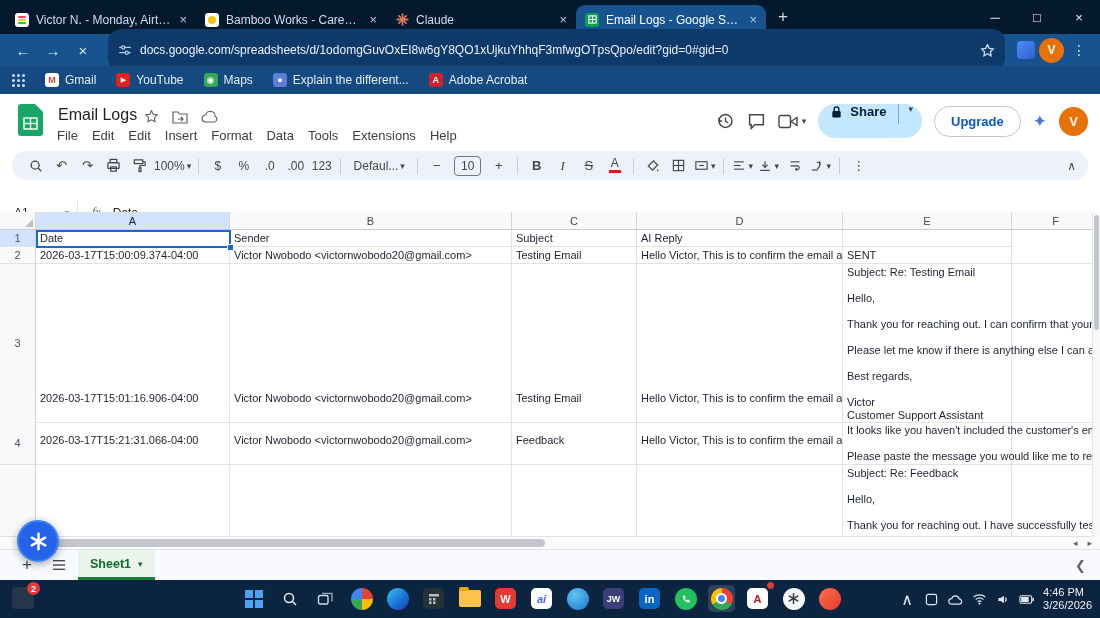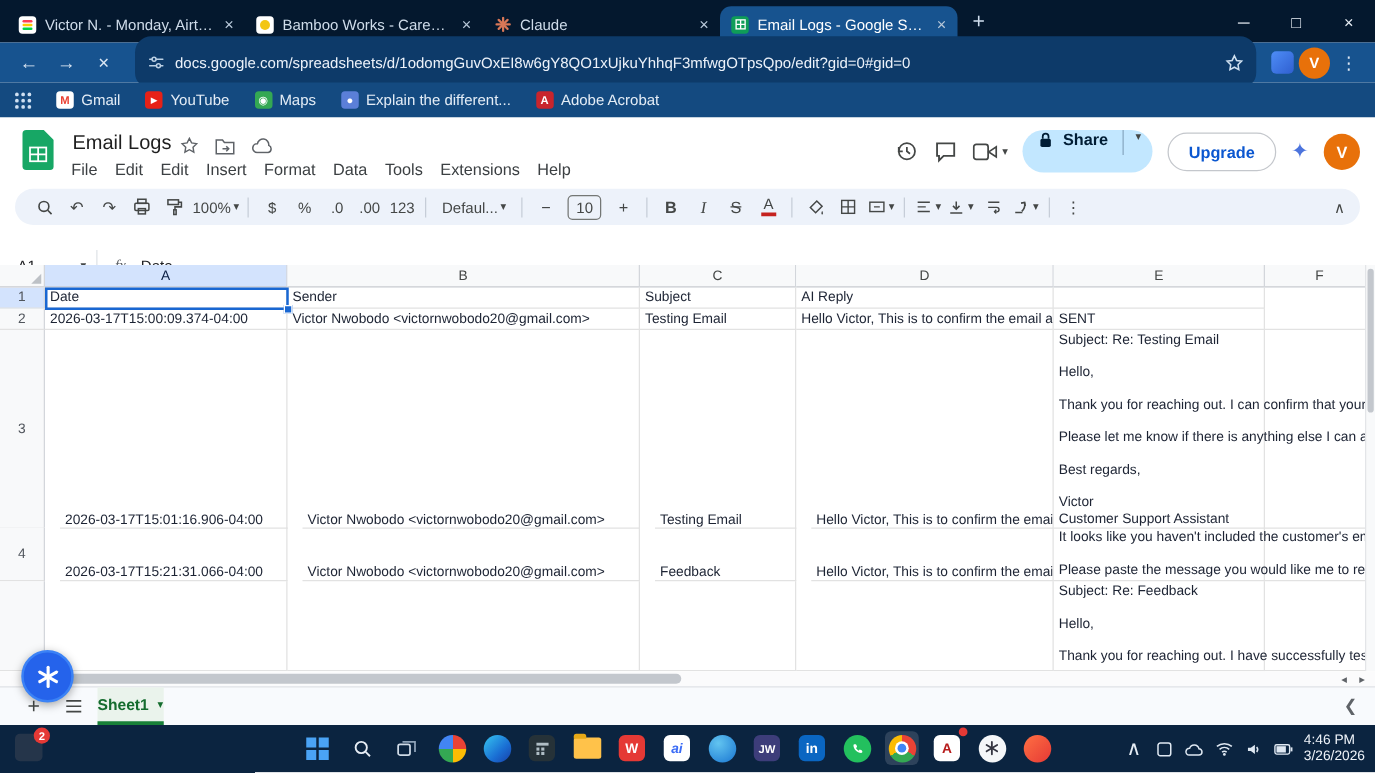--- a/index.html
+++ b/index.html
@@ -77,35 +77,35 @@
   
   .grid{position:absolute;left:0;top:118px;width:1100px;height:325px;background:#fff;overflow:hidden;}
   .grow{display:grid;grid-template-columns:36px 194px 282px 125px 206px 169px 1fr;}
   .gc{background:#f8f9fa;border-right:1px solid #d3d6db;border-bottom:1px solid #c9ccd1;display:flex;align-items:center;justify-content:center;font-size:11px;color:#444746;height:18px;}
   .gc.selcol{background:#d3e3fd;color:#0b1f44;}
   .corner{position:relative;}
   .corner::after{content:"";position:absolute;right:2px;bottom:2px;border-left:8px solid transparent;border-bottom:8px solid #bdc1c6;}
   .cell{border-right:1px solid #e2e2e2;border-bottom:1px solid #e2e2e2;font-size:11px;color:#1c2333;padding:0 4px;display:flex;align-items:center;white-space:nowrap;overflow:hidden;}
   .num{background:#f8f9fa;border-right:1px solid #d3d6db;justify-content:center;color:#50555c;}
   .num.hl{background:#d3e3fd;}
-  .row.btm .va{align-items:flex-end;padding-bottom:0;margin-left:12px;}
+  .row.btm .va{align-items:flex-end;padding-bottom:18px;}
   .ce{display:block;padding:2px 0 0 4px;overflow:visible;position:relative;z-index:2;}
   .ln{height:13px;line-height:13px;white-space:pre;}
   .selbox{position:absolute;left:36px;top:18px;width:195px;height:18px;border:2px solid #1967d2;z-index:3;}
   .selhandle{position:absolute;left:227px;top:32px;width:7px;height:7px;background:#1967d2;border:1px solid #fff;z-index:4;}
   .vscroll{position:absolute;right:0;top:0;width:8px;height:325px;background:#f8f9fa;border-left:1px solid #e3e5e8;z-index:5;}
   .vthumb{position:absolute;left:1px;right:1px;top:3px;height:115px;background:#c3c7cd;border-radius:3px;}
 
   
   .hscroll{position:absolute;left:0;top:443px;height:12px;width:1100px;background:#fbfbfc;}
   .hthumb{position:absolute;left:37px;top:2px;width:508px;height:8px;background:#c3c7cd;border-radius:4px;}
   .harrows{position:absolute;right:8px;top:0;height:12px;display:flex;gap:10px;align-items:center;font-size:9px;color:#5f6368;}
   .tabbar{position:absolute;left:0;top:455px;height:31px;width:1100px;background:#f8fafd;border-top:1px solid #e0e2e6;display:flex;align-items:center;padding:0 14px;gap:6px;}
   .tb-ic{width:26px;height:26px;display:flex;align-items:center;justify-content:center;color:#444746;font-size:17px;}
-  .sheet-tab{height:30px;display:flex;align-items:center;gap:7px;padding:0 0;font-size:12.5px;font-weight:700;color:#146c2e;border-bottom:3px solid #188038;background:#eaf3ec;}
+  .sheet-tab{height:30px;display:flex;align-items:center;gap:7px;padding:0 12px;font-size:12.5px;font-weight:700;color:#146c2e;border-bottom:3px solid #188038;background:#eaf3ec;}
   .tabbar .right{margin-left:auto;color:#5f6368;font-size:13px;}
 
   
   .fab{position:absolute;left:17px;top:520px;width:42px;height:42px;border-radius:50%;background:#2563eb;display:flex;align-items:center;justify-content:center;box-shadow:0 2px 8px rgba(0,0,0,.35);z-index:10;border:2px solid #3b82f6;}
 
   
   .taskbar{position:absolute;left:0;top:580px;height:38px;width:1100px;background:#0b2440;color:#e6edf5;}
   .tk-left{position:absolute;left:12px;top:7px;}
   .tk-app{width:22px;height:22px;border-radius:4px;background:#25354a;position:relative;}
   .badge{position:absolute;top:-5px;right:-6px;background:#e53935;min-width:13px;height:13px;border-radius:7px;font-size:9px;display:flex;align-items:center;justify-content:center;color:#fff;padding:0 2px;font-weight:700;}

